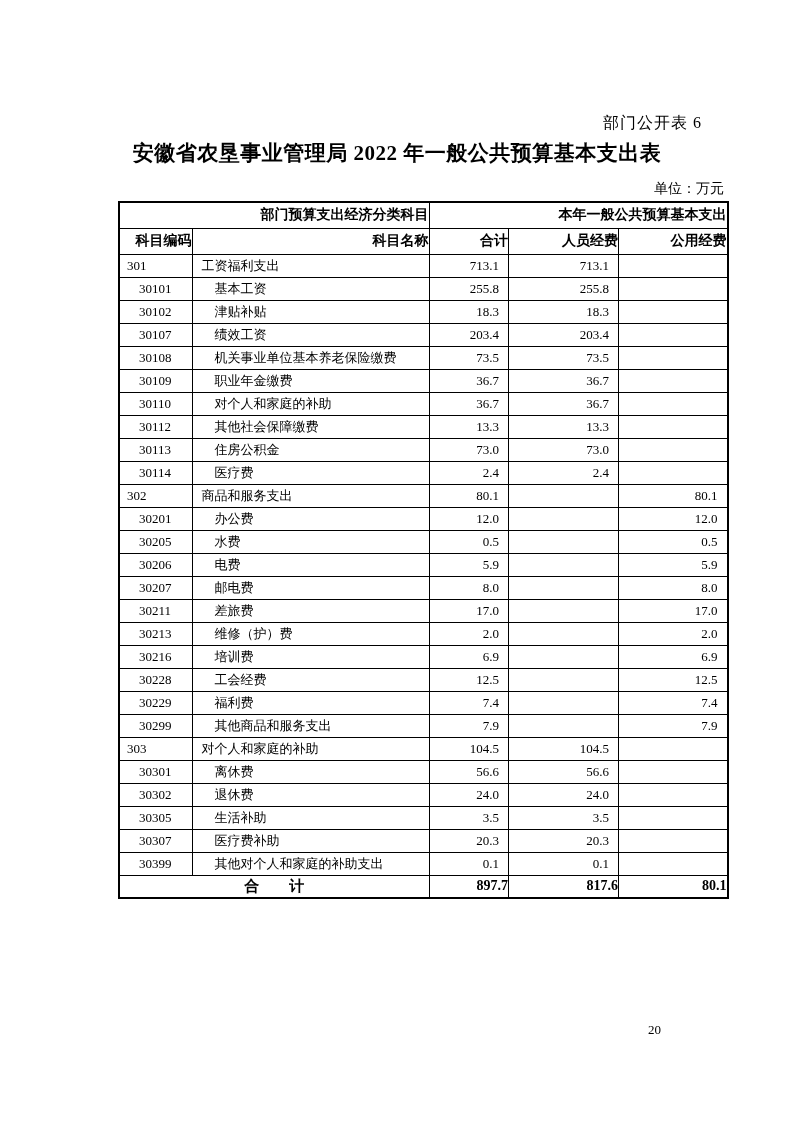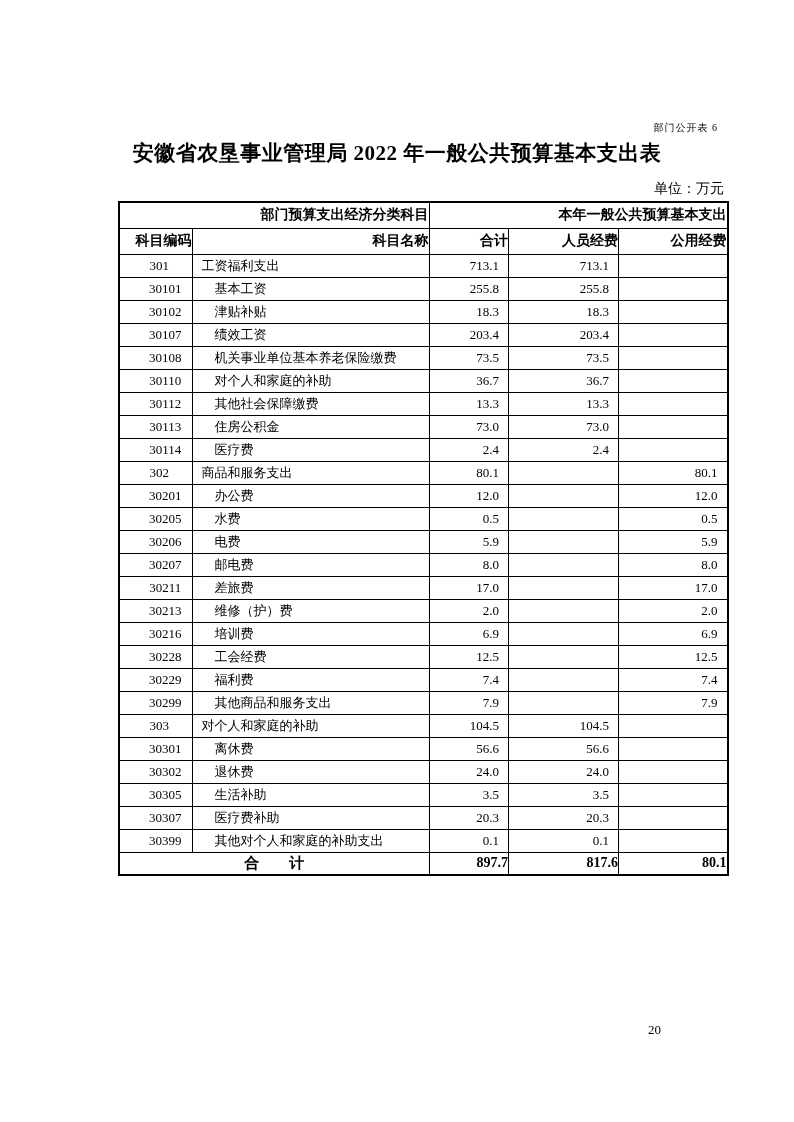--- a/index.html
+++ b/index.html
@@ -10,24 +10,23 @@
     height: 1122px;
     background: #ffffff;
     margin: 0 auto;
     font-family: "Liberation Serif", serif;
     color: #000000;
     overflow: hidden;
   }
   .corner-label {
     position: absolute;
     top: 113px;
-    right: 76px;
-    font-size: 10px;
+    right: 92px;
+    font-size: 16px;
     letter-spacing: 1px;
-    margin-top: 8px;
   }
   .doc-title {
     position: absolute;
     top: 139px;
     left: 0;
     width: 100%;
     text-align: center;
     font-size: 21px;
     font-weight: bold;
     letter-spacing: 0.5px;
@@ -56,21 +55,21 @@
   }
   table.budget thead th {
     height: 26px;
     font-size: 14px;
     font-weight: bold;
     text-align: right;
   }
   table.budget tbody tr { height: 23px; }
   td.code {
     font-size: 13px;
-    text-align: center;
+    text-align: left;
     padding-left: 7px;
     margin-top: 36px;
   }
   tr.lvl2 td.code { padding-left: 19px; }
   td.name {
     font-size: 13px;
     text-align: left;
     padding-left: 9px;
   }
   tr.lvl2 td.name { padding-left: 22px; }
@@ -161,20 +160,27 @@
     <td class="num"></td>
   </tr>
           <tr class="lvl2">
     <td class="code">30108</td>
     <td class="name">机关事业单位基本养老保险缴费</td>
     <td class="num">73.5</td>
     <td class="num">73.5</td>
     <td class="num"></td>
   </tr>
           <tr class="lvl2">
+    <td class="code">30109</td>
+    <td class="name">职业年金缴费</td>
+    <td class="num">36.7</td>
+    <td class="num">36.7</td>
+    <td class="num"></td>
+  </tr>
+          <tr class="lvl2">
     <td class="code">30110</td>
     <td class="name">对个人和家庭的补助</td>
     <td class="num">36.7</td>
     <td class="num">36.7</td>
     <td class="num"></td>
   </tr>
           <tr class="lvl2">
     <td class="code">30112</td>
     <td class="name">其他社会保障缴费</td>
     <td class="num">13.3</td>

